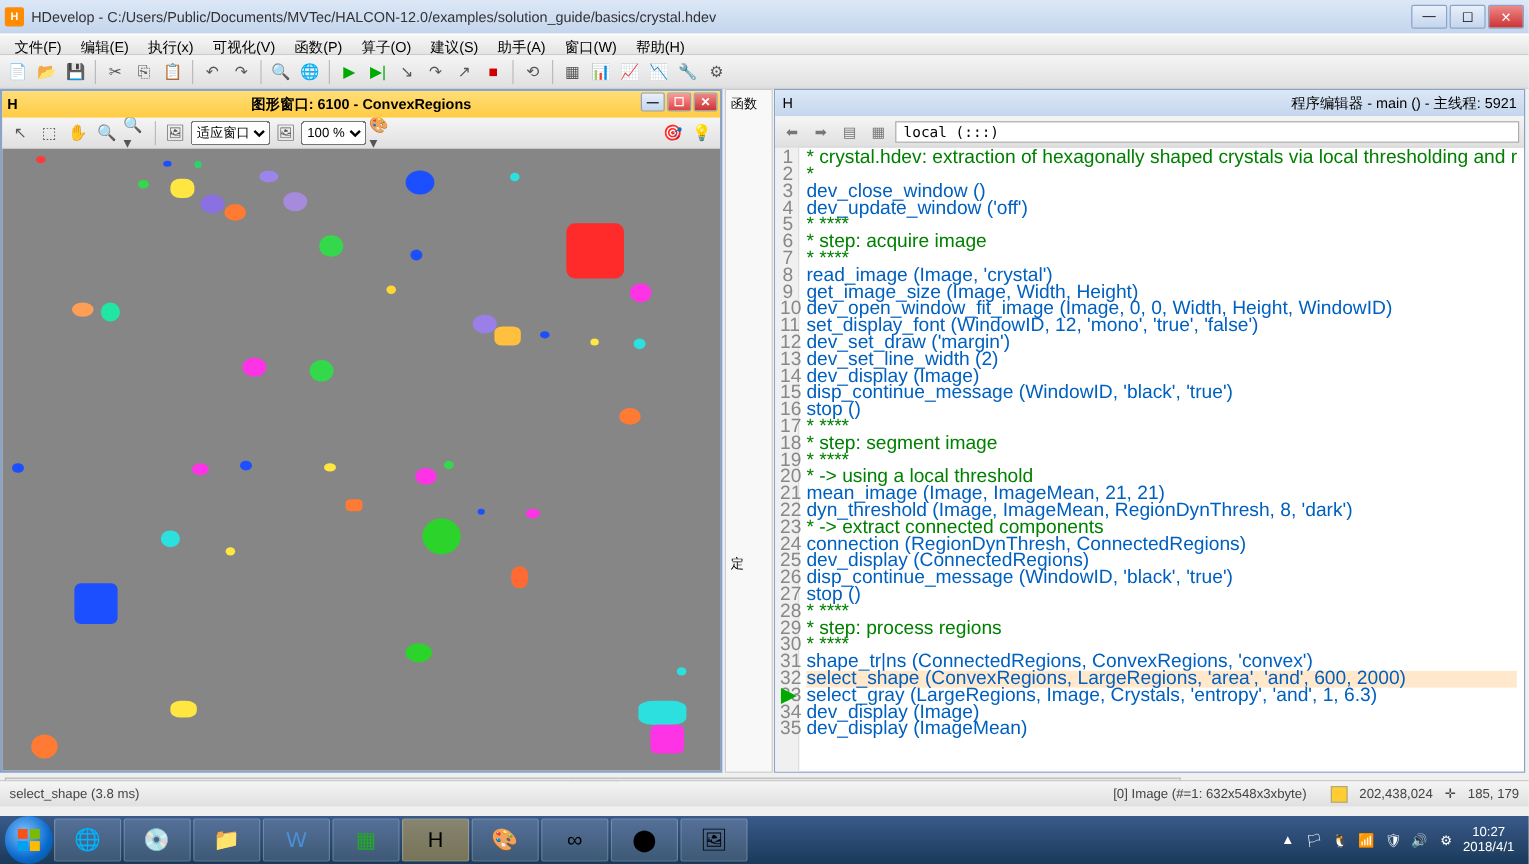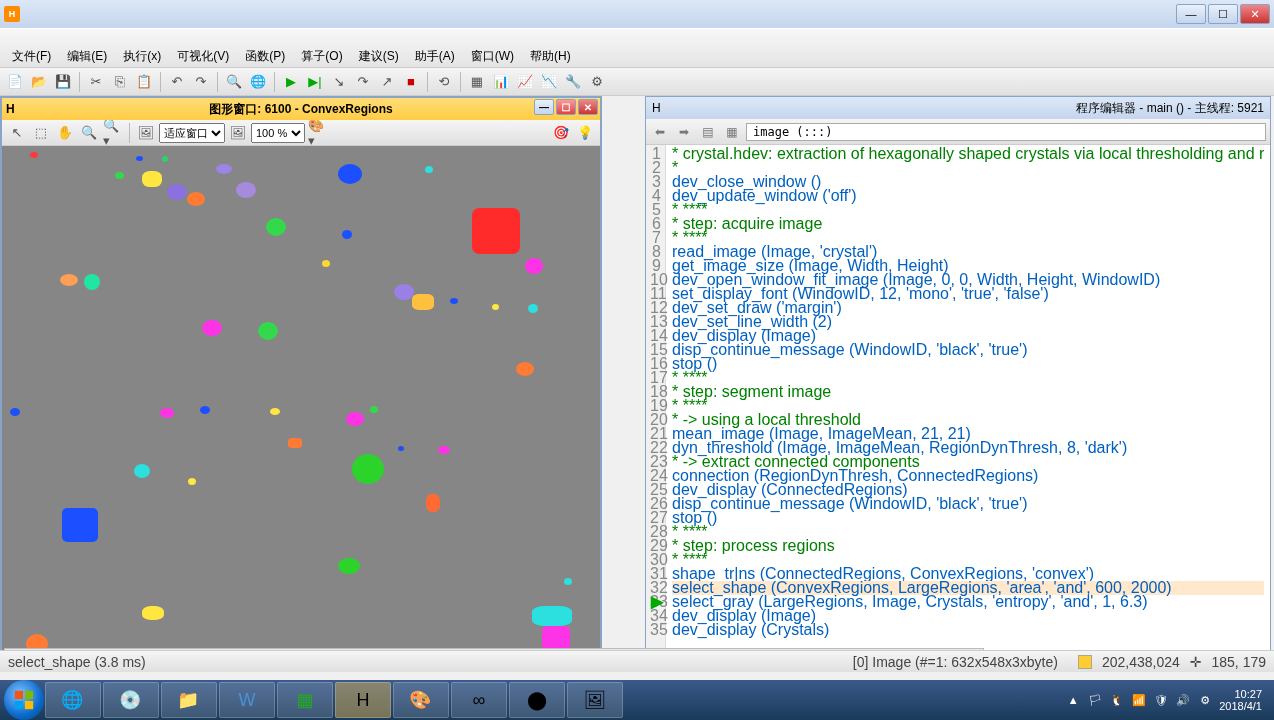--- a/index.html
+++ b/index.html
@@ -5,21 +5,21 @@
 * { margin: 0; padding: 0; box-sizing: border-box; font-family: "Microsoft YaHei", Arial, sans-serif; }
 body { background: #f0f0f0; width: 1274px; height: 720px; overflow: hidden; position: relative; }
 
 .titlebar { height: 28px; background: linear-gradient(#dce8f7, #c4d5ec); display: flex; align-items: center; padding: 0 4px; font-size: 12px; }
 .titlebar .app-icon { width: 16px; height: 16px; background: #ff8c00; border-radius: 2px; margin-right: 6px; display:flex; align-items:center; justify-content:center; color:#fff; font-size:9px; font-weight:bold;}
 .titlebar .title-text { flex: 1; color: #333; }
 .win-buttons { display: flex; gap: 2px; margin-left:auto;}
 .win-btn { width: 30px; height: 20px; border: 1px solid #8aa4c8; background: linear-gradient(#e8f0fb, #c4d5ec); display: flex; align-items: center; justify-content: center; font-size: 11px; cursor: pointer; border-radius:2px;}
 .win-btn.close { background: linear-gradient(#e88, #c33); color: #fff; }
 
-.menubar { height: 40px; background: linear-gradient(#f7f7f7, #e4e4e4); border-top: 1px solid #fff; border-bottom: 1px solid #ccc; display: flex; align-items: flex-end; padding: 0 4px; font-size: 12px; }
+.menubar { height: 18px; background: linear-gradient(#f7f7f7, #e4e4e4); border-top: 1px solid #fff; border-bottom: 1px solid #ccc; display: flex; align-items: flex-start; padding: 0 4px; font-size: 12px; }
 .menubar span { padding: 2px 8px; cursor: pointer; }
 
 .toolbar-main { height: 28px; background: linear-gradient(#f5f5f5, #e0e0e0); border-bottom: 1px solid #ccc; display: flex; align-items: center; padding: 0 4px; gap: 2px; }
 .tool-btn { width: 22px; height: 22px; border: 1px solid transparent; display: flex; align-items: center; justify-content: center; cursor: pointer; font-size: 13px; color: #555; }
 .tool-sep { width: 1px; height: 20px; background: #bbb; margin: 0 3px; }
 
 .workspace { position: relative; height: 570px; }
 
 .graphics-window { position: absolute; left: 0; top: 0; width: 602px; height: 570px; border: 2px solid #8aa4c8; background: #fff; }
 .gw-title { height: 22px; background: linear-gradient(#ffdd77, #ffcc44); display: flex; align-items: center; justify-content: center; font-size: 12px; font-weight: bold; position: relative; }
@@ -44,39 +44,40 @@
 .keyword { color: #0060c0; }
 .highlight-line { background:#ffe8cc; display:inline-block; width:100%;}
 .pc-marker { position:absolute; left:-15px; color:#0a0; font-weight:bold;}
 
 .narrow-panel { position:absolute; left:604px; top:0; width:40px; height:570px; background:#f8f8f8; border:1px solid #ccc; font-size:11px;}
 .narrow-panel .lbl { writing-mode: horizontal-tb; padding:4px; }
 
 .hscroll { position:absolute; left:4px; top:648px; width:980px; height:16px; background:#e8e8e8; border:1px solid #bbb;}
 .hscroll .thumb { position:absolute; left:470px; top:1px; width:40px; height:12px; background:#ccc; border:1px solid #999;}
 
-.statusbar { position: absolute; bottom: 48px; left: 0; right: 0; height: 22px; background: linear-gradient(#f5f5f5, #e0e0e0); border-top: 1px solid #ccc; display: flex; align-items: center; padding: 0 8px; font-size: 14px; color: #444; }
+.statusbar { position: absolute; bottom: 48px; left: 0; right: 0; height: 22px; background: linear-gradient(#f5f5f5, #e0e0e0); border-top: 1px solid #ccc; display: flex; align-items: center; padding: 0 8px; font-size: 11px; color: #444; }
 .statusbar .sb-left { flex: 1; }
 .statusbar .sb-mid { margin: 0 20px; }
 .statusbar .sb-right { display:flex; gap:10px; align-items:center;}
 .statusbar .chip { width:14px; height:14px; background:#fc3; border:1px solid #aa8;}
 
 .taskbar { position: absolute; bottom: 0; left: 0; right: 0; height: 40px; background: linear-gradient(#3a5a8a, #1a3a5a); display: flex; align-items: center; padding: 0 4px; }
 .start-orb { width: 40px; height: 40px; border-radius: 50%; background: radial-gradient(circle at 40% 35%, #7ec0ff, #0a6acc 60%, #04467f); display:flex; align-items:center; justify-content:center; cursor:pointer;}
 .start-orb svg { width:22px; height:22px;}
 .task-item { width: 56px; height: 36px; margin: 0 1px; background: rgba(255,255,255,0.15); border: 1px solid rgba(255,255,255,0.2); display: flex; align-items: center; justify-content: center; cursor: pointer; font-size: 18px; border-radius:2px;}
 .tray { margin-left: auto; display: flex; align-items: center; gap: 6px; color: #fff; font-size: 11px; padding-right: 8px; }
 .tray .tray-icon { width:16px; height:16px; display:flex; align-items:center; justify-content:center; cursor:pointer;}
-.clock { text-align: right; line-height: 12px; }
+.clock { text-align: center; line-height: 12px; }
 </style>
 </head>
 <body>
 
 <div class="titlebar">
   <div class="app-icon">H</div>
+  <div class="title-text">HDevelop - C:/Users/Public/Documents/MVTec/HALCON-12.0/examples/solution_guide/basics/crystal.hdev</div>
   <div class="win-buttons">
     <div class="win-btn">—</div>
     <div class="win-btn">☐</div>
     <div class="win-btn close">✕</div>
   </div>
 </div>
 
 <div class="menubar" id="menubar">
     <span>文件(F)</span>
     <span>编辑(E)</span>
@@ -193,32 +194,36 @@
         <div class="blob" style="left: 336px; top: 412px; width: 22px; height: 16px; background: rgb(43, 211, 43);"></div>
         <div class="blob" style="left: 562px; top: 432px; width: 8px; height: 7px; background: rgb(44, 224, 224);"></div>
         <div class="blob" style="left: 140px; top: 460px; width: 22px; height: 14px; background: rgb(255, 230, 64); border-radius: 40%;"></div>
         <div class="blob" style="left: 530px; top: 460px; width: 40px; height: 20px; background: rgb(44, 224, 224); border-radius: 30%;"></div>
         <div class="blob" style="left: 540px; top: 480px; width: 28px; height: 24px; background: rgb(255, 51, 230); border-radius: 20%;"></div>
         <div class="blob" style="left: 24px; top: 488px; width: 22px; height: 20px; background: rgb(255, 122, 51);"></div>
         <div class="blob" style="left: 286px; top: 292px; width: 14px; height: 10px; background: rgb(255, 122, 51); border-radius: 30%;"></div>
       </div>
   </div>
 
+  <div class="narrow-panel">
+    <div class="lbl">函数</div>
+    <div class="lbl" style="margin-top:360px">定</div>
+  </div>
 
   <div class="editor-panel">
     <div class="ed-title">
       <div class="app-icon">H</div>
       <span>程序编辑器 - main () - 主线程: 5921</span>
     </div>
     <div class="ed-toolbar">
       <div class="nav-btn">⬅</div>
       <div class="nav-btn">➡</div>
       <div class="nav-btn">▤</div>
       <div class="nav-btn">▦</div>
-      <div class="proc-name">image (:::)</div>
+      <div class="proc-name">local (:::)</div>
     </div>
     <div class="code-area">
       <div class="gutter" id="gutter">1
 2
 3
 4
 5
 6
 7
 8
@@ -277,21 +282,21 @@
 <span class="keyword">dev_display (ConnectedRegions)</span>
 <span class="keyword">disp_continue_message (WindowID, 'black', 'true')</span>
 <span class="keyword">stop ()</span>
 <span class="comment">* ****</span>
 <span class="comment">* step: process regions</span>
 <span class="comment">* ****</span>
 <span class="keyword">shape_tr|ns (ConnectedRegions, ConvexRegions, 'convex')</span>
 <span class="highlight-line"><span class="keyword">select_shape (ConvexRegions, LargeRegions, 'area', 'and', 600, 2000)</span></span>
 <span class="pc-marker">▶</span><span class="keyword">select_gray (LargeRegions, Image, Crystals, 'entropy', 'and', 1, 6.3)</span>
 <span class="keyword">dev_display (Image)</span>
-<span class="keyword">dev_display (Crystals)</span>
+<span class="keyword">dev_display (ImageMean)</span>
 </div>
     </div>
   </div>
 
 </div>
 
 <div class="hscroll">
     <div class="thumb"></div>
   </div>
 

